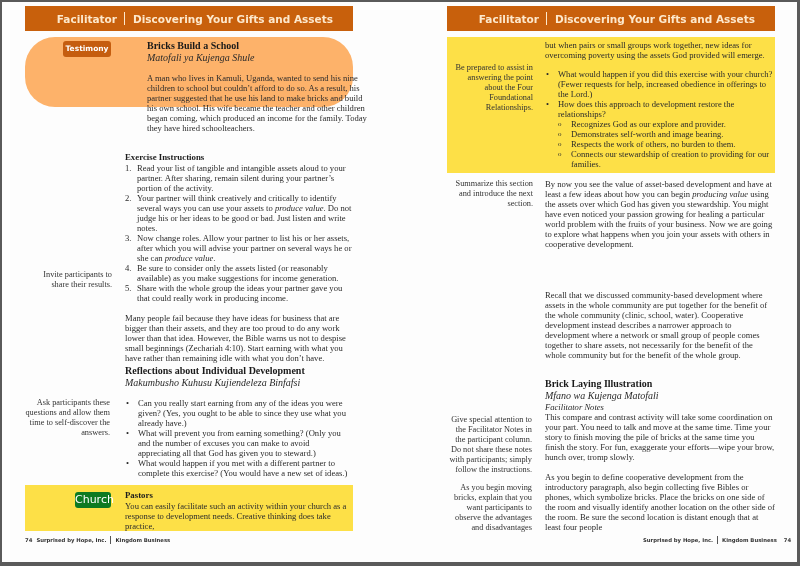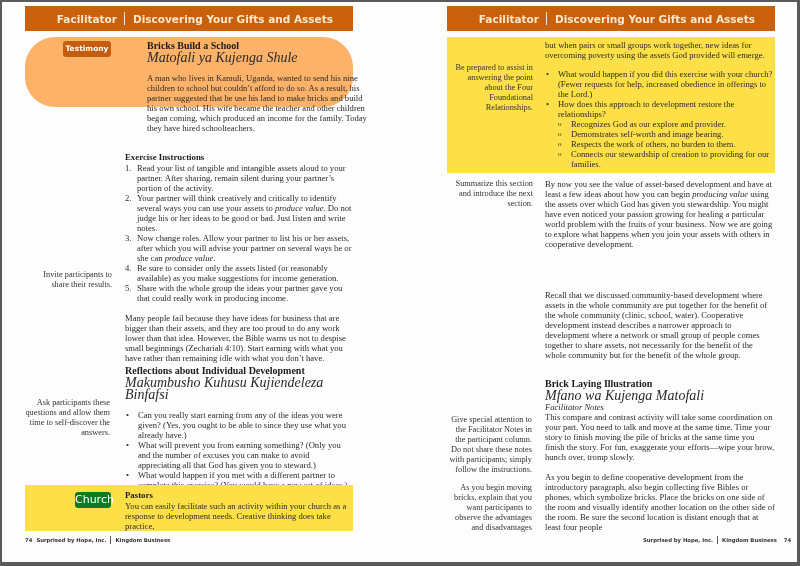--- a/index.html
+++ b/index.html
@@ -34,21 +34,21 @@
 
   .badge {
     position: absolute; border-radius: 3px; color: #fff;
     font-family: "DejaVu Sans", sans-serif; font-weight: bold; text-align: center;
   }
   .badge.testimony { background: #c55d0f; font-size: 7.5px; line-height: 16px; }
   .badge.church { background: #0e7a22; font-size: 11px; line-height: 16px; font-weight: normal; }
 
   .txt { position: absolute; font-size: 8.6px; line-height: 10px; color: #2b2b2b; }
   .title { font-weight: bold; font-size: 10px; line-height: 12px; color: #1a1a1a; }
-  .subtitle { font-style: italic; font-size: 14px; line-height: 12px; color: #2a2a2a; }
+  .subtitle { font-style: italic; font-size: 10px; line-height: 12px; color: #2a2a2a; }
   .sub-bold { font-weight: bold; font-size: 8.8px; line-height: 11px; color: #1d1d1d; }
   .note { position: absolute; text-align: right; font-size: 8.3px; line-height: 10px; color: #333; }
   .para { margin: 0; }
   em, .ital { font-style: italic; }
 
   ol.num, ul.bul, ul.sub { margin: 0; padding: 0; list-style: none; }
   ol.num li, ul.bul li, ul.sub li { position: relative; }
   ol.num li { padding-left: 12px; }
   ol.num li .mk { position: absolute; left: 0; top: 0; }
   ul.bul li { padding-left: 13px; }

